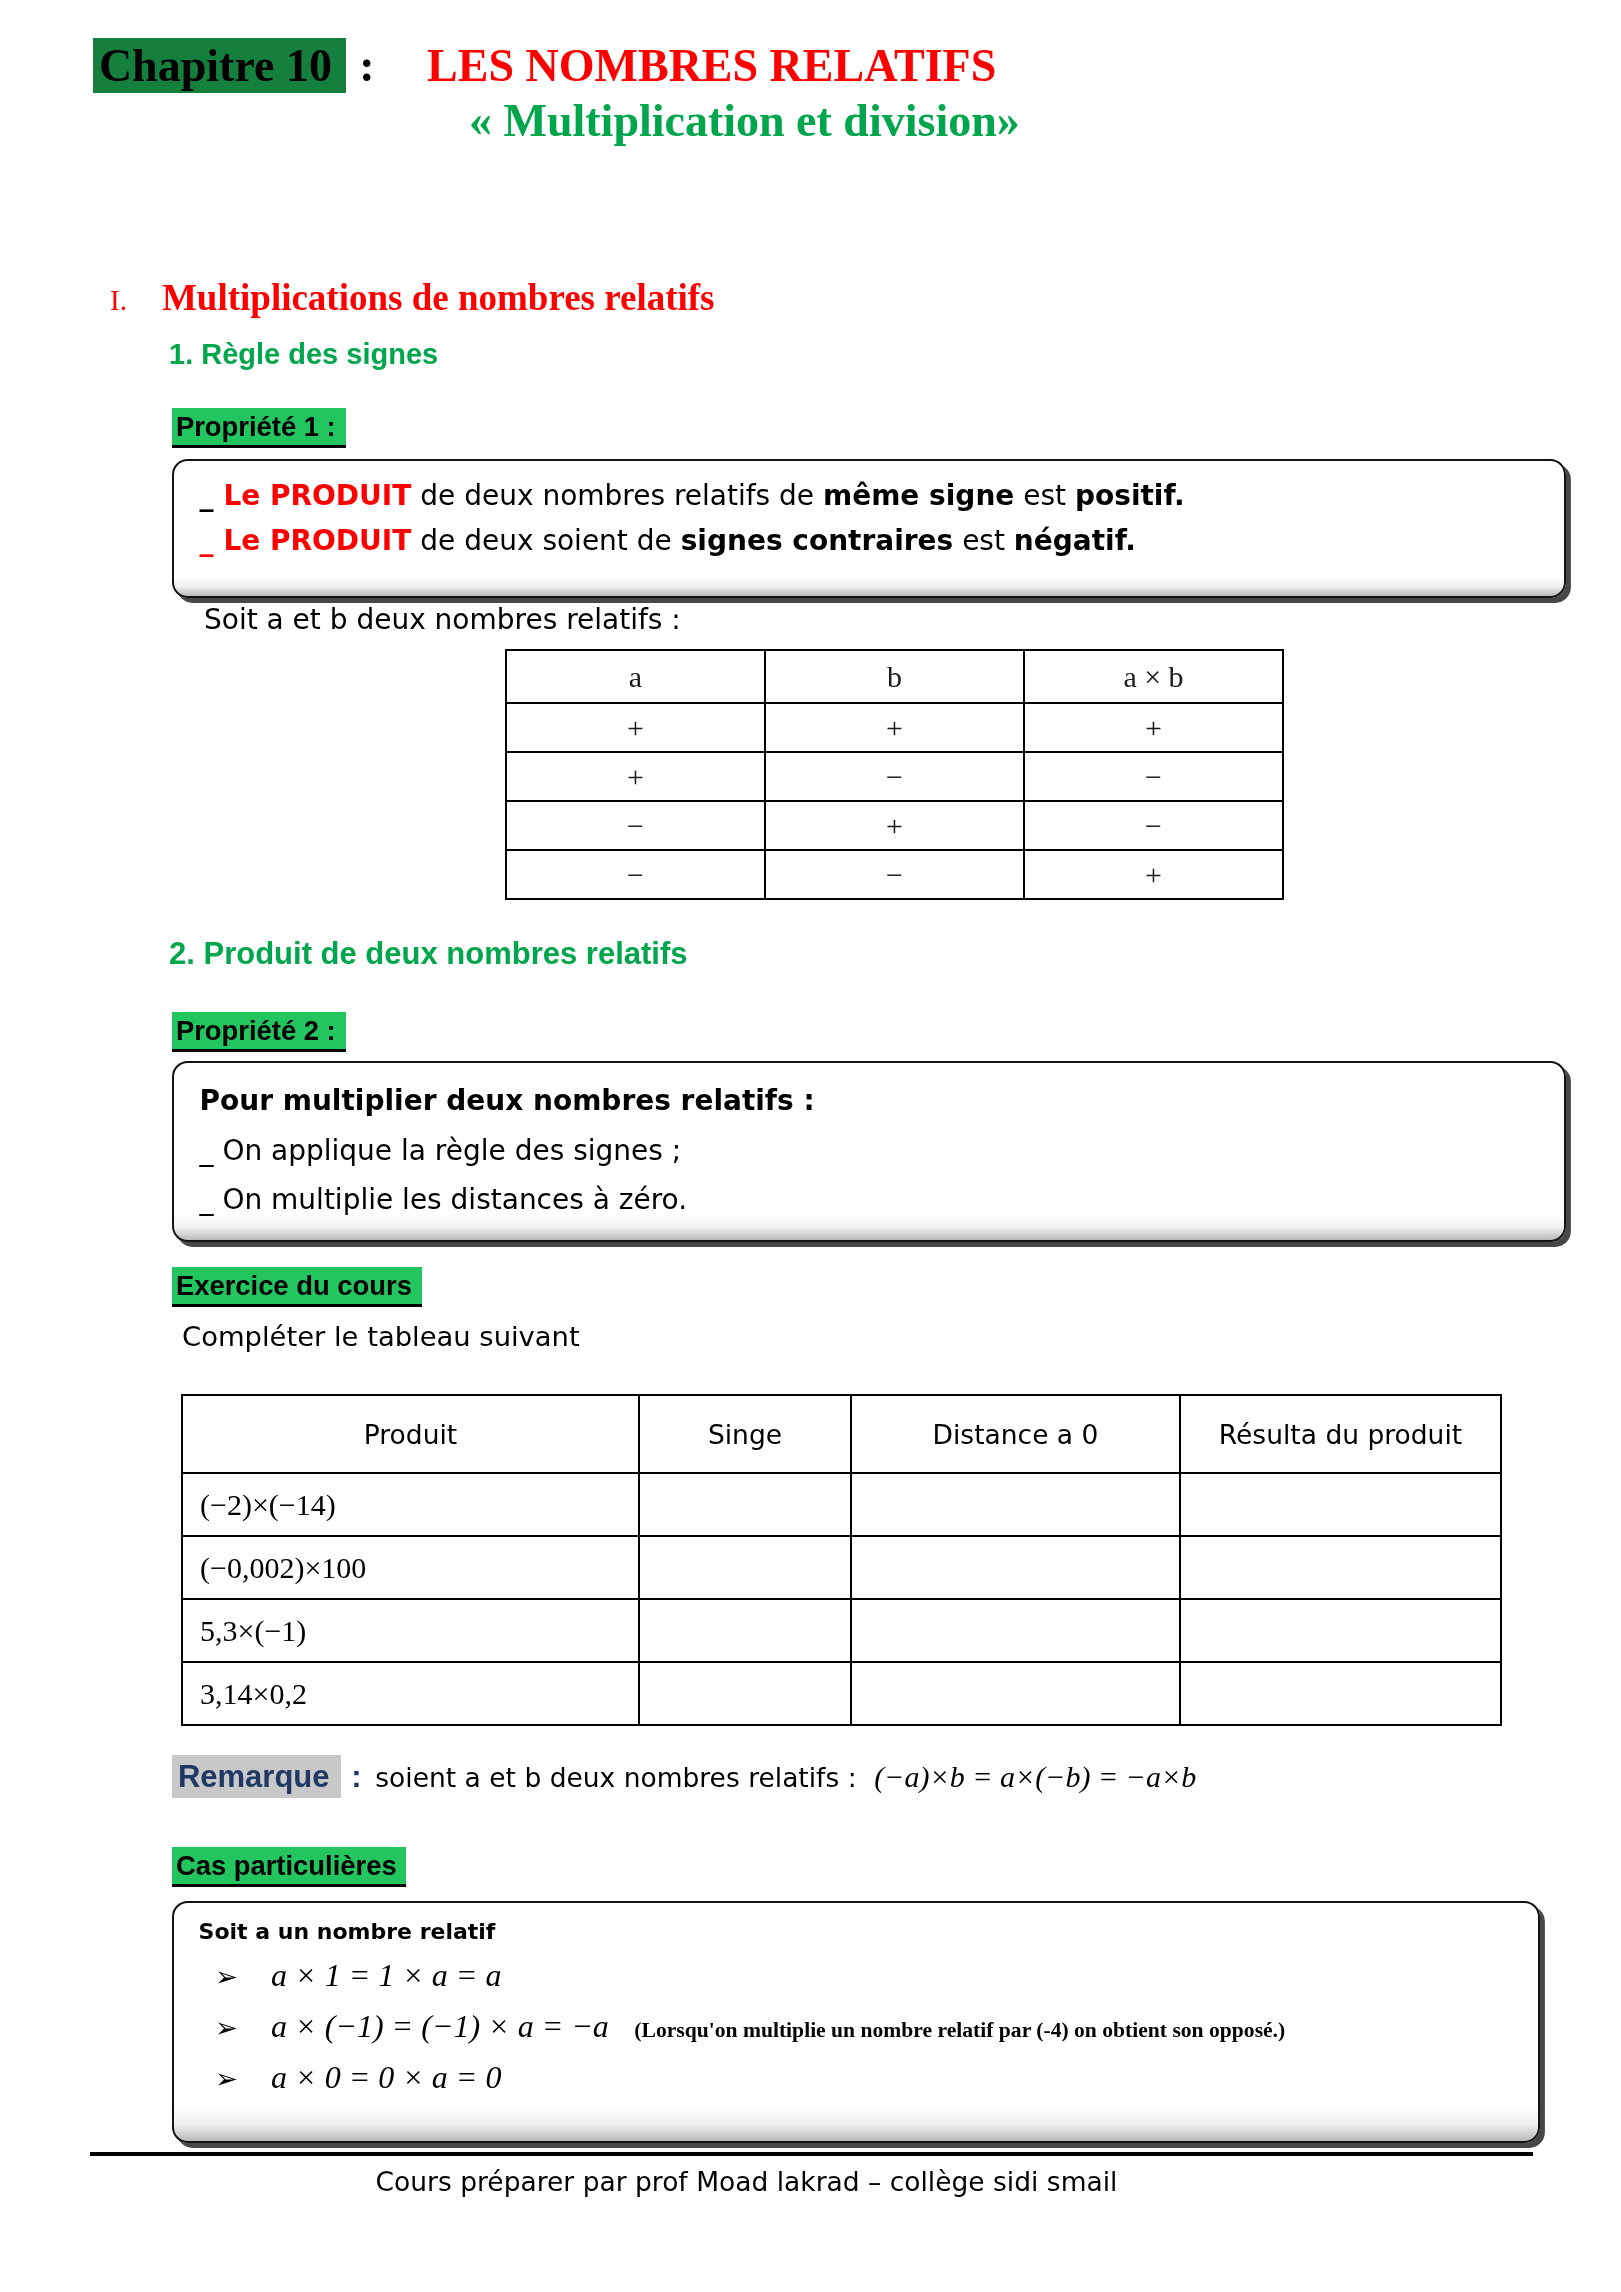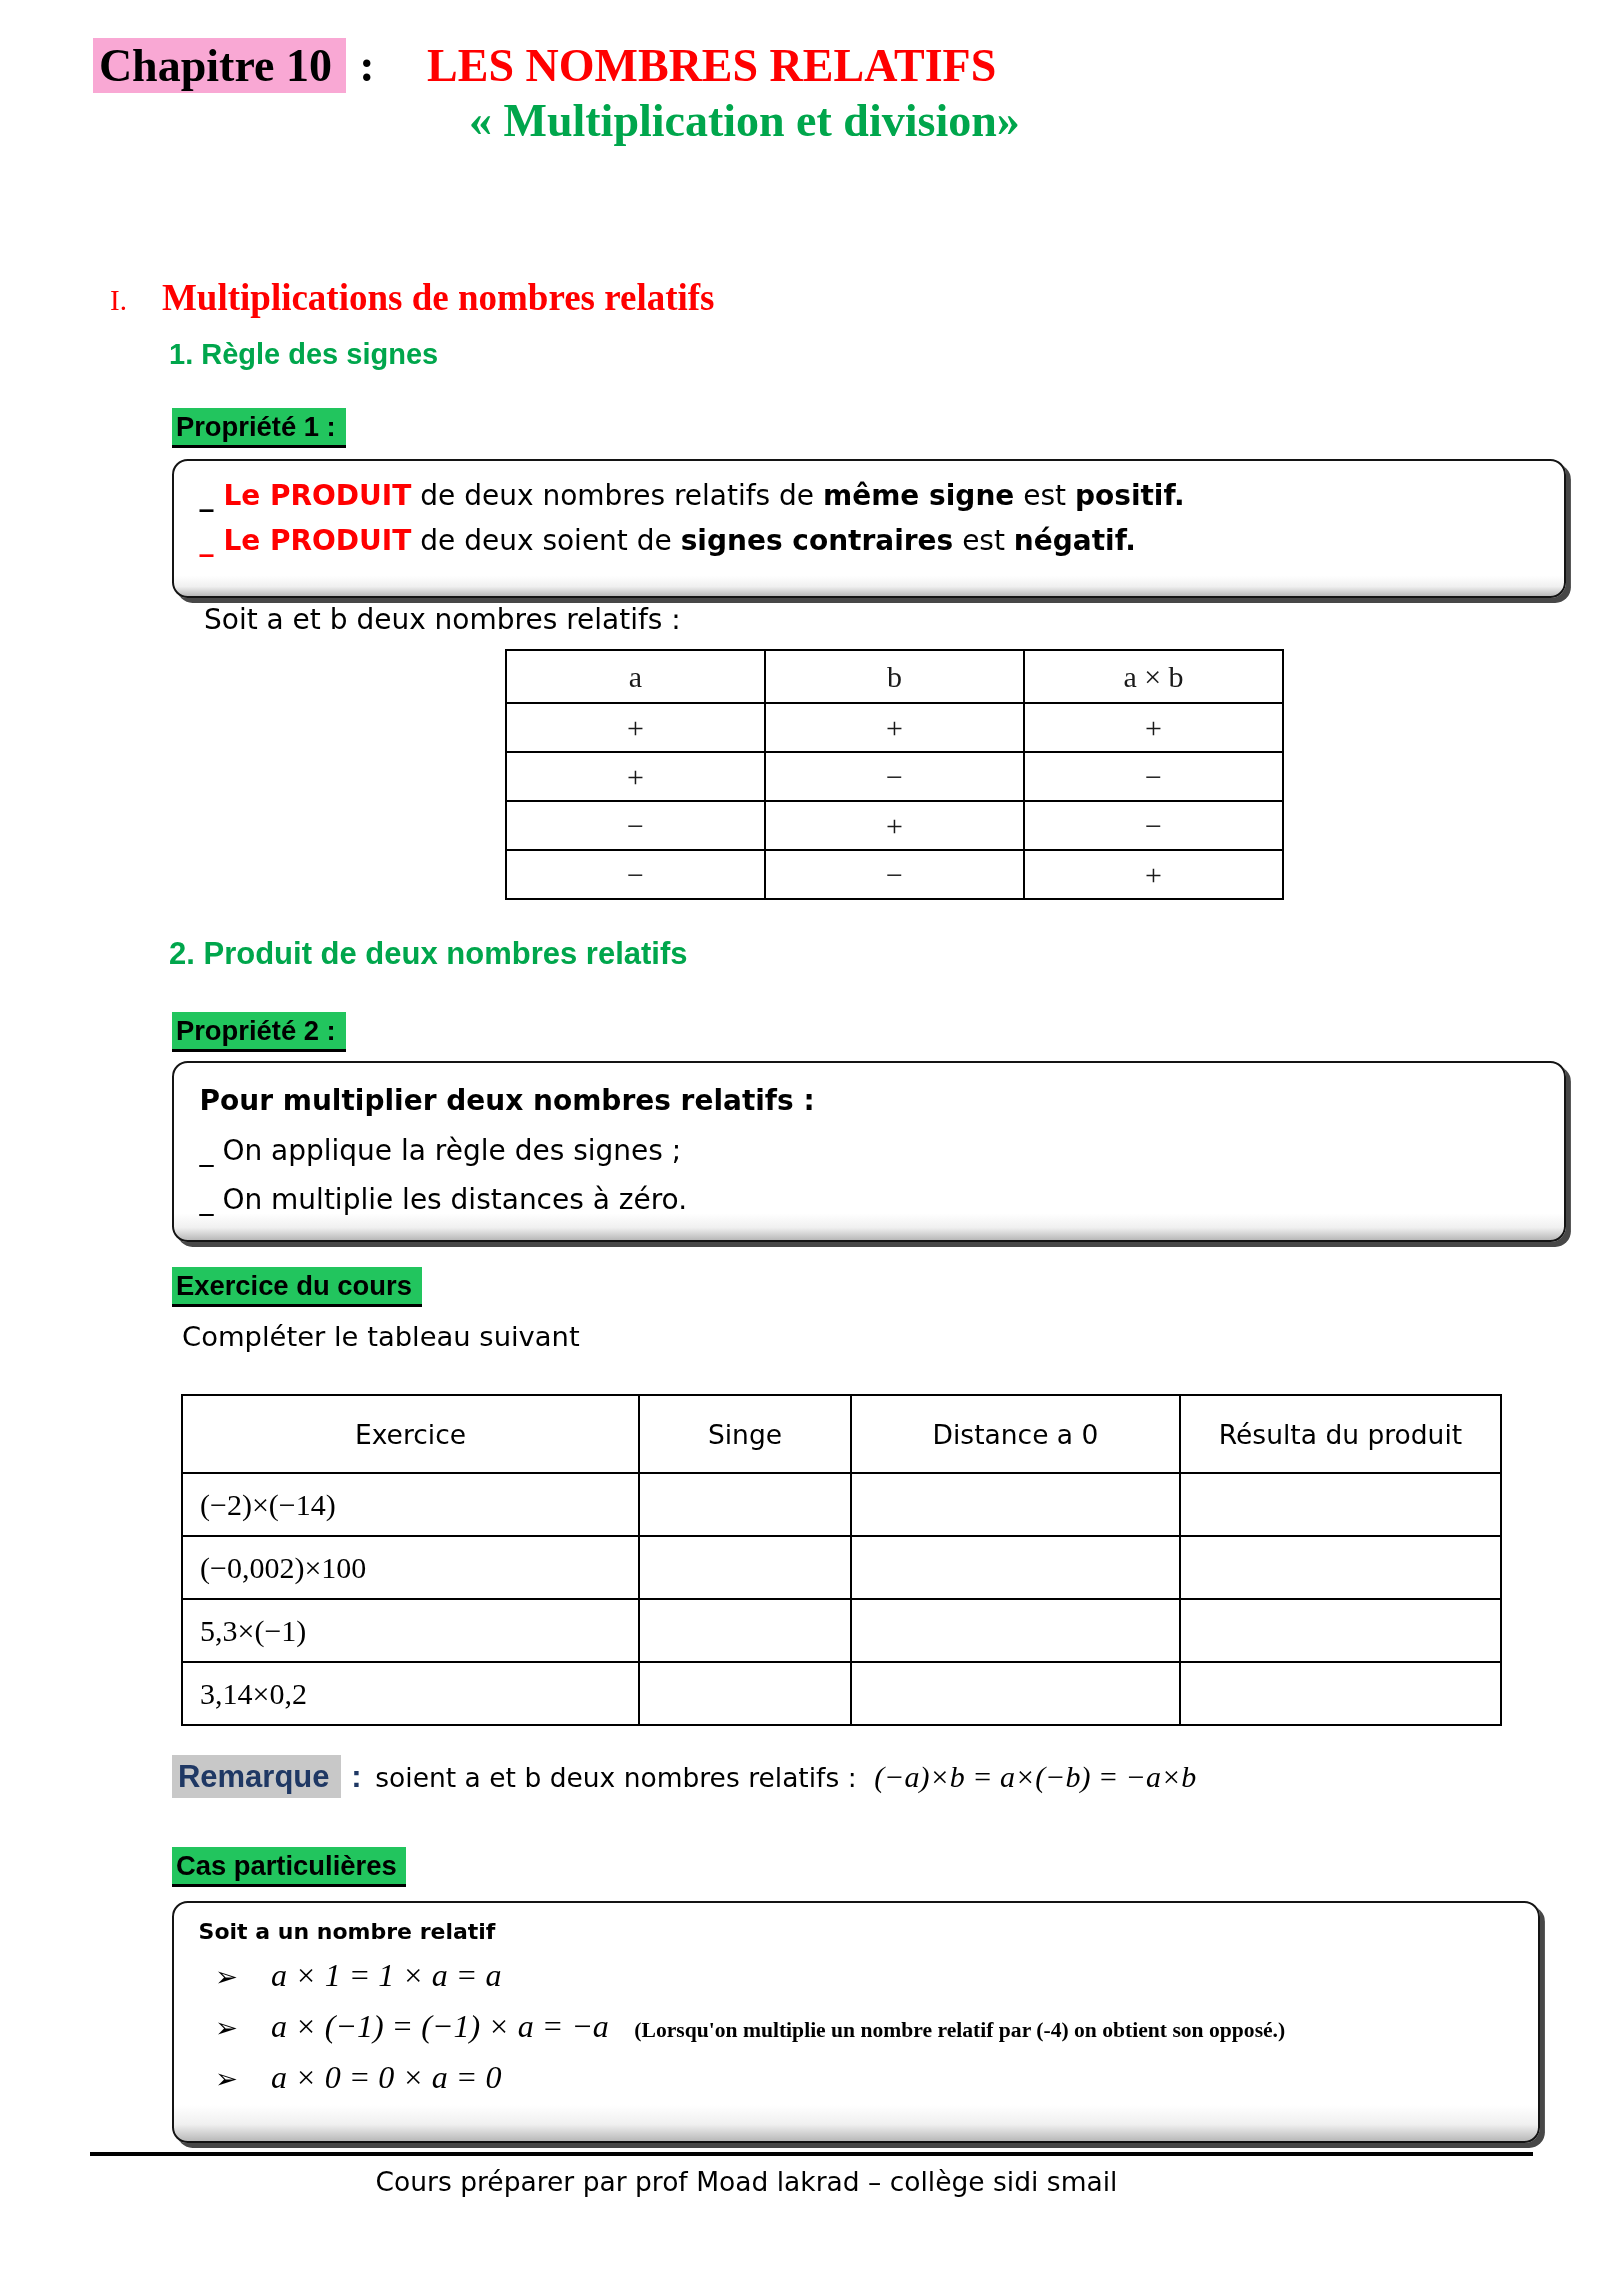--- a/index.html
+++ b/index.html
@@ -22,21 +22,21 @@
   .lbl{font-family:"Liberation Sans",sans-serif;font-weight:bold;font-size:27.4px;color:#000;
        background:#22c55e;border-bottom:3.9px solid #000;padding:2.9px 9.8px 2px 3.9px;display:inline-block;}
 
   
   .box{position:absolute;border:2px solid #141414;border-radius:15.7px;
        background:linear-gradient(to bottom,#ffffff 85%,#f0f0f0 93%,#b9b9b9 100%);
        box-shadow:4.9px 4.9px 0 #474747;}
 
   
   .titleline{font-family:"Liberation Serif",serif;font-weight:bold;font-size:46px;white-space:nowrap;}
-  .chapterbadge{background:#f9a8d4;padding:2px 13.7px 2px 5.9px;color:#000;}
+  .chapterbadge{background:#15803d;padding:2px 13.7px 2px 5.9px;color:#000;}
 
   
   table.signs{border-collapse:collapse;table-layout:fixed;width:779px;}
   table.signs td{border:2px solid #000;text-align:center;
        font-family:"Liberation Serif",serif;font-size:30px;color:#1a1a1a;}
   table.signs tr.hdr td{height:49px;}
   table.signs tr.row td{height:45px;}
 
   
   table.ex{border-collapse:collapse;table-layout:fixed;width:1318px;}
@@ -147,21 +147,21 @@
 
   <table class="ex abs" style="left:181px;top:1394px;">
     <colgroup>
         <col style="width:457px">
         <col style="width:212px">
         <col style="width:329px">
         <col style="width:321px">
       </colgroup>
     <tbody>
         <tr class="hdr">
-      <td>Exercice</td>
+      <td>Produit</td>
       <td>Singe</td>
       <td>Distance a 0</td>
       <td>Résulta  du produit</td>
     </tr>
     <tr class="row">
       <td class="prod">(−2)×(−14)</td>
       <td></td>
       <td></td>
       <td></td>
     </tr>

